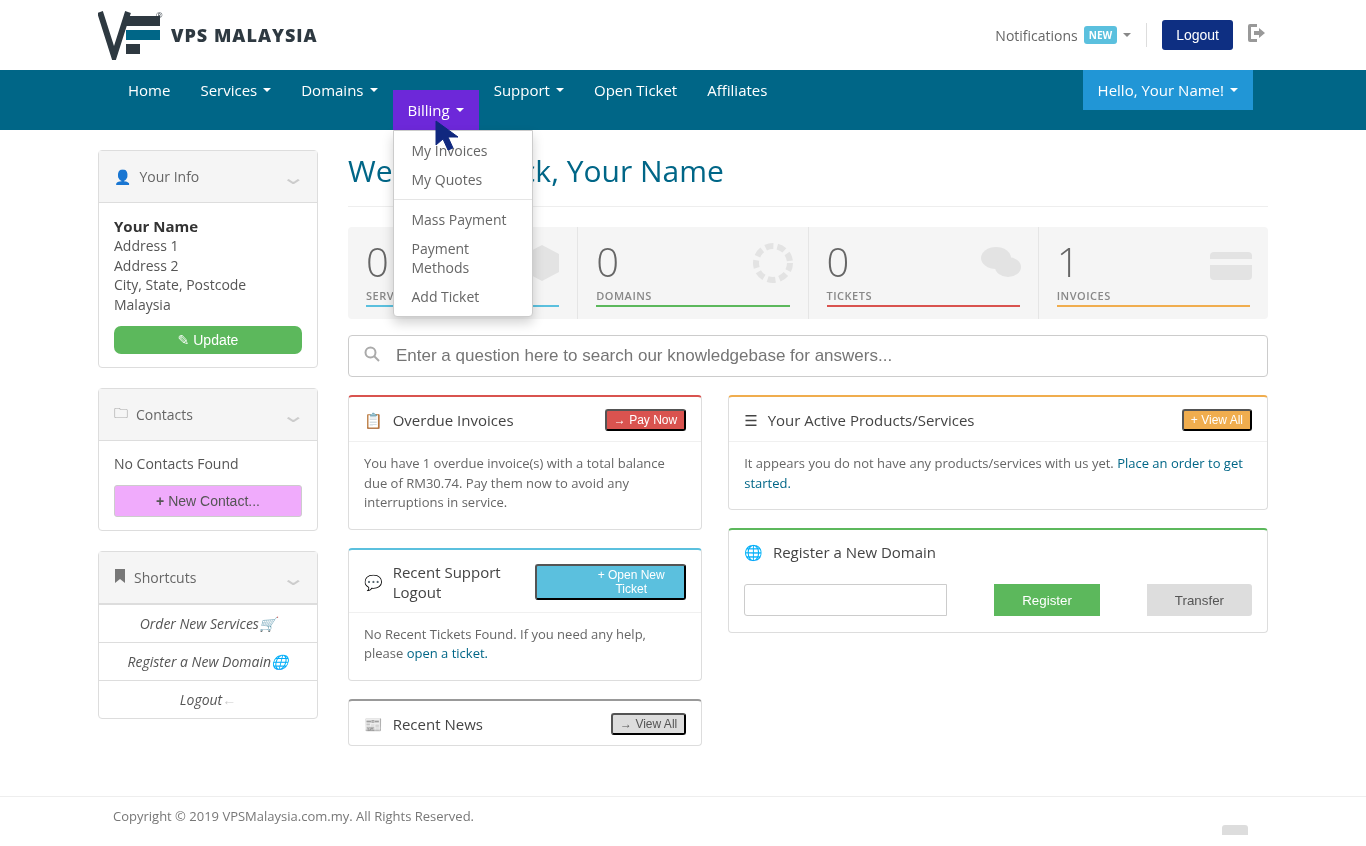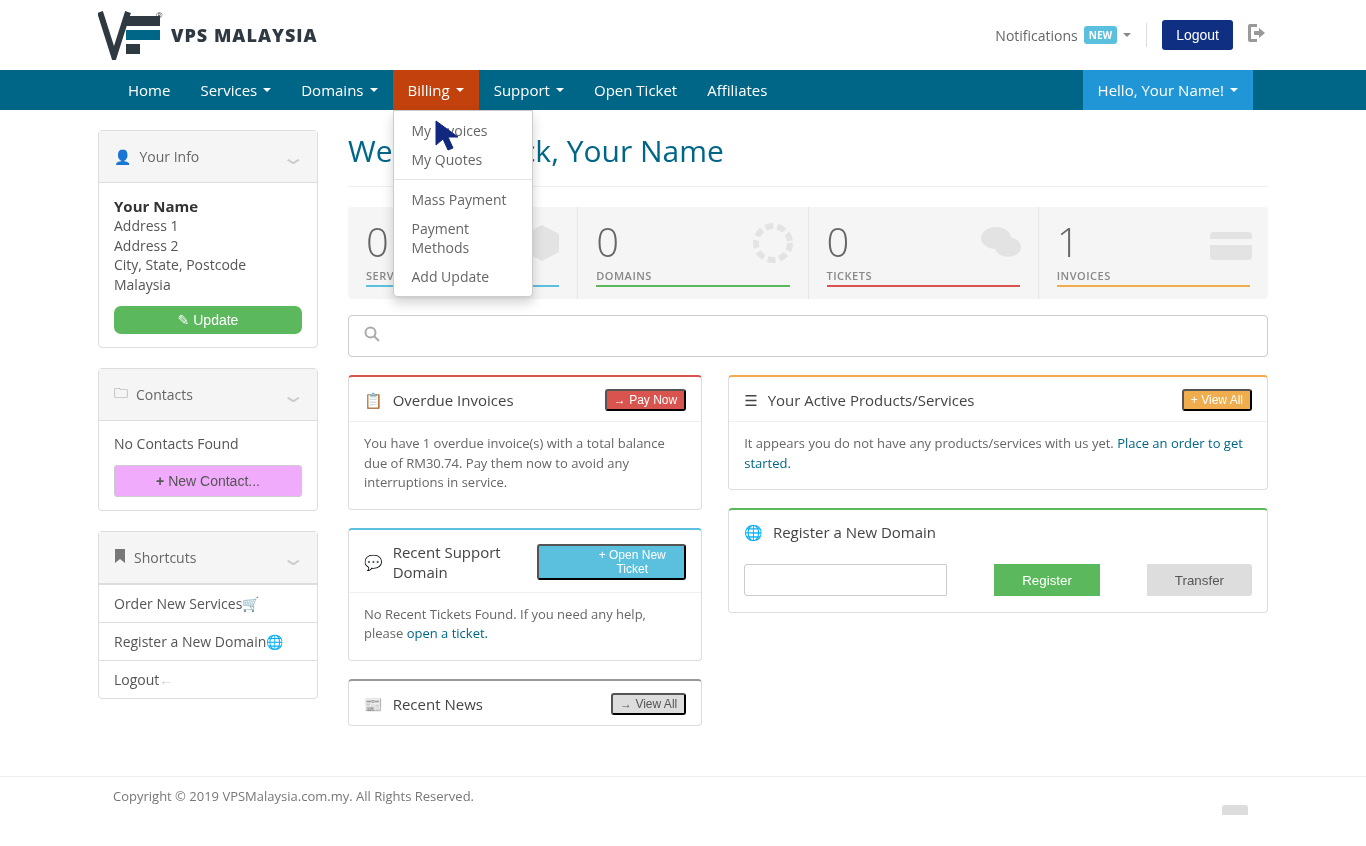--- a/index.html
+++ b/index.html
@@ -15,21 +15,21 @@
 .badge-new { background: #5bc0de; color: #fff; font-size: 10px; padding: 2px 5px; border-radius: 3px; font-weight: bold; }
 .caret { display: inline-block; width: 0; height: 0; border-left: 4px solid transparent; border-right: 4px solid transparent; border-top: 4px solid #888; }
 .caret-white { border-top-color: #fff; }
 .vr { border-left: 1px solid #ddd; height: 24px; }
 .btn { border: none; border-radius: 3px; padding: 7px 14px; cursor: pointer; font-size: 14px; }
 .btn-primary { background: #0e2f82; color: #fff; }
 .logout-icon { color: #999; font-size: 18px; cursor: pointer; }
 .navbar { background: #006687; }
 .nav { display: flex; list-style: none; }
 .nav > li > a { display: flex; align-items: center; gap: 6px; color: #fff; text-decoration: none; padding: 10px 15px; font-size: 15px; }
-.nav > li.active > a { background: #c2410c; }
+.nav > li.active > a { background: #6d28d9; margin-top: 20px; }
 .nav-right { margin-left: auto; }
 .nav-right > a { background: #2196d6; }
 .dropdown-menu { position: absolute; background: #fff; border: 1px solid #ccc; border-radius: 0 0 4px 4px; box-shadow: 0 6px 12px rgba(0,0,0,0.175); min-width: 140px; padding: 5px 0; z-index: 1000; }
 .dropdown-menu a { display: block; padding: 5px 18px; color: #666; text-decoration: none; font-size: 14px; }
 .dropdown-menu .divider { height: 1px; background: #e5e5e5; margin: 5px 0; }
 .main { padding: 20px 0 50px; }
 .row { display: flex; gap: 30px; }
 .sidebar { width: 220px; flex-shrink: 0; }
 .content { flex: 1; }
 .panel { border: 1px solid #ddd; border-radius: 4px; margin-bottom: 20px; }
@@ -38,21 +38,21 @@
 .panel-body { padding: 13px 15px; }
 .chev-down { color: #ccc; font-size: 20px; transform: scaleX(1.5); }
 .user-name { font-weight: bold; font-size: 15px; color: #333; }
 .addr { font-size: 14px; line-height: 1.4; }
 .btn-block { display: block; width: 100%; text-align: center; }
 .btn-update { background: #5cb85c; color: #fff; border-radius: 7px; padding: 6px; margin-top: 12px; }
 .btn-default { background: #f0abfc; border: 1px solid #ccc; color: #555; }
 .list-group { list-style: none; border-top: 1px solid #ddd; }
 .list-group li { border-bottom: 1px solid #ddd; }
 .list-group li:last-child { border-bottom: none; }
-.list-group a { display: flex; justify-content: flex-start; align-items: center; padding: 9px 15px; color: #555; text-decoration: none; font-size: 14px; }
+.list-group a { display: flex; justify-content: center; align-items: center; padding: 9px 15px; color: #555; text-decoration: none; font-size: 14px; font-style: italic; }
 .list-group .icon-right { color: #ccc; }
 .page-title { font-size: 30px; font-weight: 400; color: #006687; margin-bottom: 5px; }
 .hr { border: none; border-bottom: 1px solid #eee; margin: 15px 0 20px; }
 .stats { display: flex; background: #f5f5f5; border-radius: 4px; overflow: hidden; }
 .stat { flex: 1; padding: 15px 18px 12px; border-right: 1px solid #e5e5e5; position: relative; }
 .stat:last-child { border-right: none; }
 .stat-num { font-size: 40px; font-weight: 300; color: #666; line-height: 1; }
 .stat-label { font-size: 11px; color: #888; font-weight: 600; margin-top: 6px; letter-spacing: 0.5px; }
 .stat-line { height: 2px; margin-top: 2px; }
 .stat-icon { position: absolute; right: 14px; top: 14px; color: #e3e3e3; font-size: 40px; }
@@ -136,21 +136,21 @@
         <a href="#">
             <span>Billing</span>
             <span class="caret caret-white"></span>
           </a>
         <div class="dropdown-menu" style="left:0; top:100%;">
           <a href="#">My Invoices</a>
           <a href="#">My Quotes</a>
           <div class="divider"></div>
           <a href="#">Mass Payment</a>
           <a href="#">Payment Methods</a>
-          <a href="#">Add Update</a>
+          <a href="#">Add Ticket</a>
         </div>
       </li>
       <li>
           <a href="#">
             <span>Support</span>
             <span class="caret caret-white"></span>
           </a>
         </li>
       <li>
           <a href="#">Open Ticket</a>
@@ -283,40 +283,41 @@
           <div class="stat-label">INVOICES</div>
           <div class="stat-line" style="background:#f0ad4e"></div>
         </div>
       </div>
 
       <div class="search-wrap">
         <span class="search-icon"><svg width="16" height="16" viewBox="0 0 16 16">
               <circle cx="6.5" cy="6.5" r="5" fill="none" stroke="#aaa" stroke-width="2"></circle>
               <line x1="10" y1="10" x2="15" y2="15" stroke="#aaa" stroke-width="2"></line>
             </svg></span>
+        <input type="text" placeholder="Enter a question here to search our knowledgebase for answers..." style="">
       </div>
 
       <div class="two-col">
         <div>
           <div class="card card-border-top" style="border-top-color:#d9534f">
             <div class="card-header">
               <div class="card-title">
                   <span>📋</span>
                   <span>Overdue Invoices</span>
                 </div>
               <button class="btn-xs btn-danger">→ <span>Pay Now</span></button>
             </div>
             <div class="card-body">You have 1 overdue invoice(s) with a total balance due of RM30.74. Pay them now to avoid any interruptions in service.</div>
           </div>
 
           <div class="card card-border-top" style="border-top-color:#5bc0de">
             <div class="card-header">
               <div class="card-title">
                   <span>💬</span>
-                  <span>Recent Support Domain</span>
+                  <span>Recent Support Logout</span>
                 </div>
               <button class="btn-xs btn-info">+ <span>Open New Ticket</span></button>
             </div>
             <div class="card-body">
               <span>No Recent Tickets Found. If you need any help, please </span><a href="#" class="link">open a ticket.</a>
             </div>
           </div>
 
           <div class="card card-border-top" style="border-top-color:#999">
             <div class="card-header" style="border-bottom:none;">

